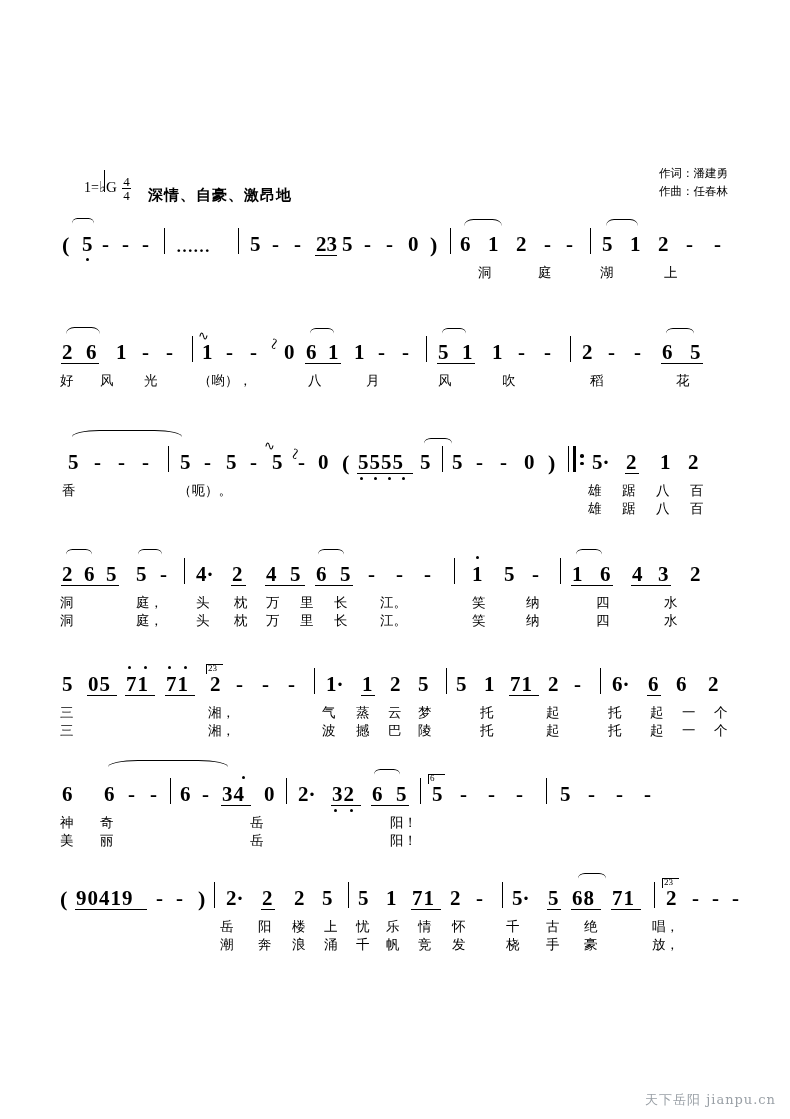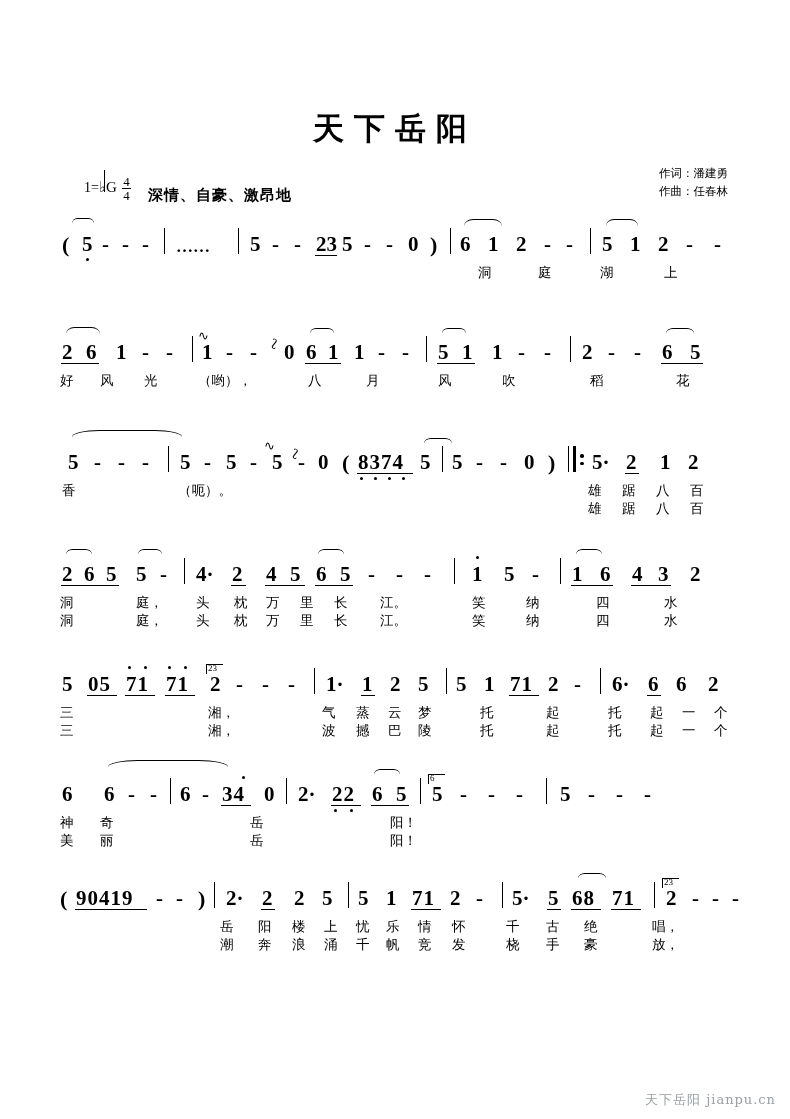--- a/index.html
+++ b/index.html
@@ -205,21 +205,20 @@
     color: #c9352b;
     letter-spacing: 1px;
   }
   .watermark .grey { color: #9aa0a6; }
 </style>
 </head>
 <body>
 
 <div class="page">
 
-  <div class="title">天下岳阳</div>
 
   <div class="key-sig">
     <span>1=</span><span style="font-size:15px;">♭G</span>
     <span class="frac">
       <span class="num">4</span>
       <span class="den">4</span>
     </span>
   </div>
   <div class="keyline"></div>
 
@@ -341,21 +340,21 @@
       <div class="note" style="left:120px; top:12px;">5</div>
       <div class="note" style="left:144px; top:12px;">-</div>
       <div class="note" style="left:166px; top:12px;">5</div>
       <div class="note" style="left:190px; top:12px;">-</div>
       <div class="orn" style="left:204px; top:-2px;">∿</div>
       <div class="note" style="left:212px; top:12px;">5</div>
       <div class="orn" style="left:233px; top:4px; transform:rotate(25deg);">ʅ</div>
       <div class="note" style="left:238px; top:12px;">-</div>
       <div class="note" style="left:258px; top:12px;">0</div>
       <div class="note paren" style="left:282px; top:12px;">(</div>
-      <div class="note" style="left:298px; top:12px; letter-spacing:1px;">8374</div>
+      <div class="note" style="left:298px; top:12px; letter-spacing:1px;">5555</div>
       <div class="beam" style="left:297px; top:33px; width:56px;"></div>
       <div class="dot" style="left:300px; top:37px;"></div>
       <div class="dot" style="left:314px; top:37px;"></div>
       <div class="dot" style="left:328px; top:37px;"></div>
       <div class="dot" style="left:342px; top:37px;"></div>
       <div class="slur" style="left:364px; top:-2px; width:28px;"></div>
       <div class="note" style="left:360px; top:12px;">5</div>
       <div class="barline" style="left:382px; top:6px;"></div>
       <div class="note" style="left:392px; top:12px;">5</div>
       <div class="note" style="left:416px; top:12px;">-</div>
@@ -539,21 +538,21 @@
       <div class="note" style="left:90px; top:12px;">-</div>
       <div class="barline" style="left:110px; top:6px;"></div>
       <div class="note" style="left:120px; top:12px;">6</div>
       <div class="note" style="left:142px; top:12px;">-</div>
       <div class="note" style="left:162px; top:12px; letter-spacing:1px;">34</div>
       <div class="beam" style="left:161px; top:33px; width:30px;"></div>
       <div class="augdot" style="left:182px; top:4px;"></div>
       <div class="note" style="left:204px; top:12px;">0</div>
       <div class="barline" style="left:226px; top:6px;"></div>
       <div class="note" style="left:238px; top:12px;">2·</div>
-      <div class="note" style="left:272px; top:12px; letter-spacing:1px;">22</div>
+      <div class="note" style="left:272px; top:12px; letter-spacing:1px;">32</div>
       <div class="beam" style="left:271px; top:33px; width:30px;"></div>
       <div class="dot" style="left:274px; top:37px;"></div>
       <div class="dot" style="left:290px; top:37px;"></div>
       <div class="slur" style="left:314px; top:-3px; width:26px;"></div>
       <div class="note" style="left:312px; top:12px;">6</div>
       <div class="note" style="left:336px; top:12px;">5</div>
       <div class="beam" style="left:311px; top:33px; width:38px;"></div>
       <div class="barline" style="left:360px; top:6px;"></div>
       <div class="ending" style="left:368px; top:2px;">
         <span class="bracket"></span>

